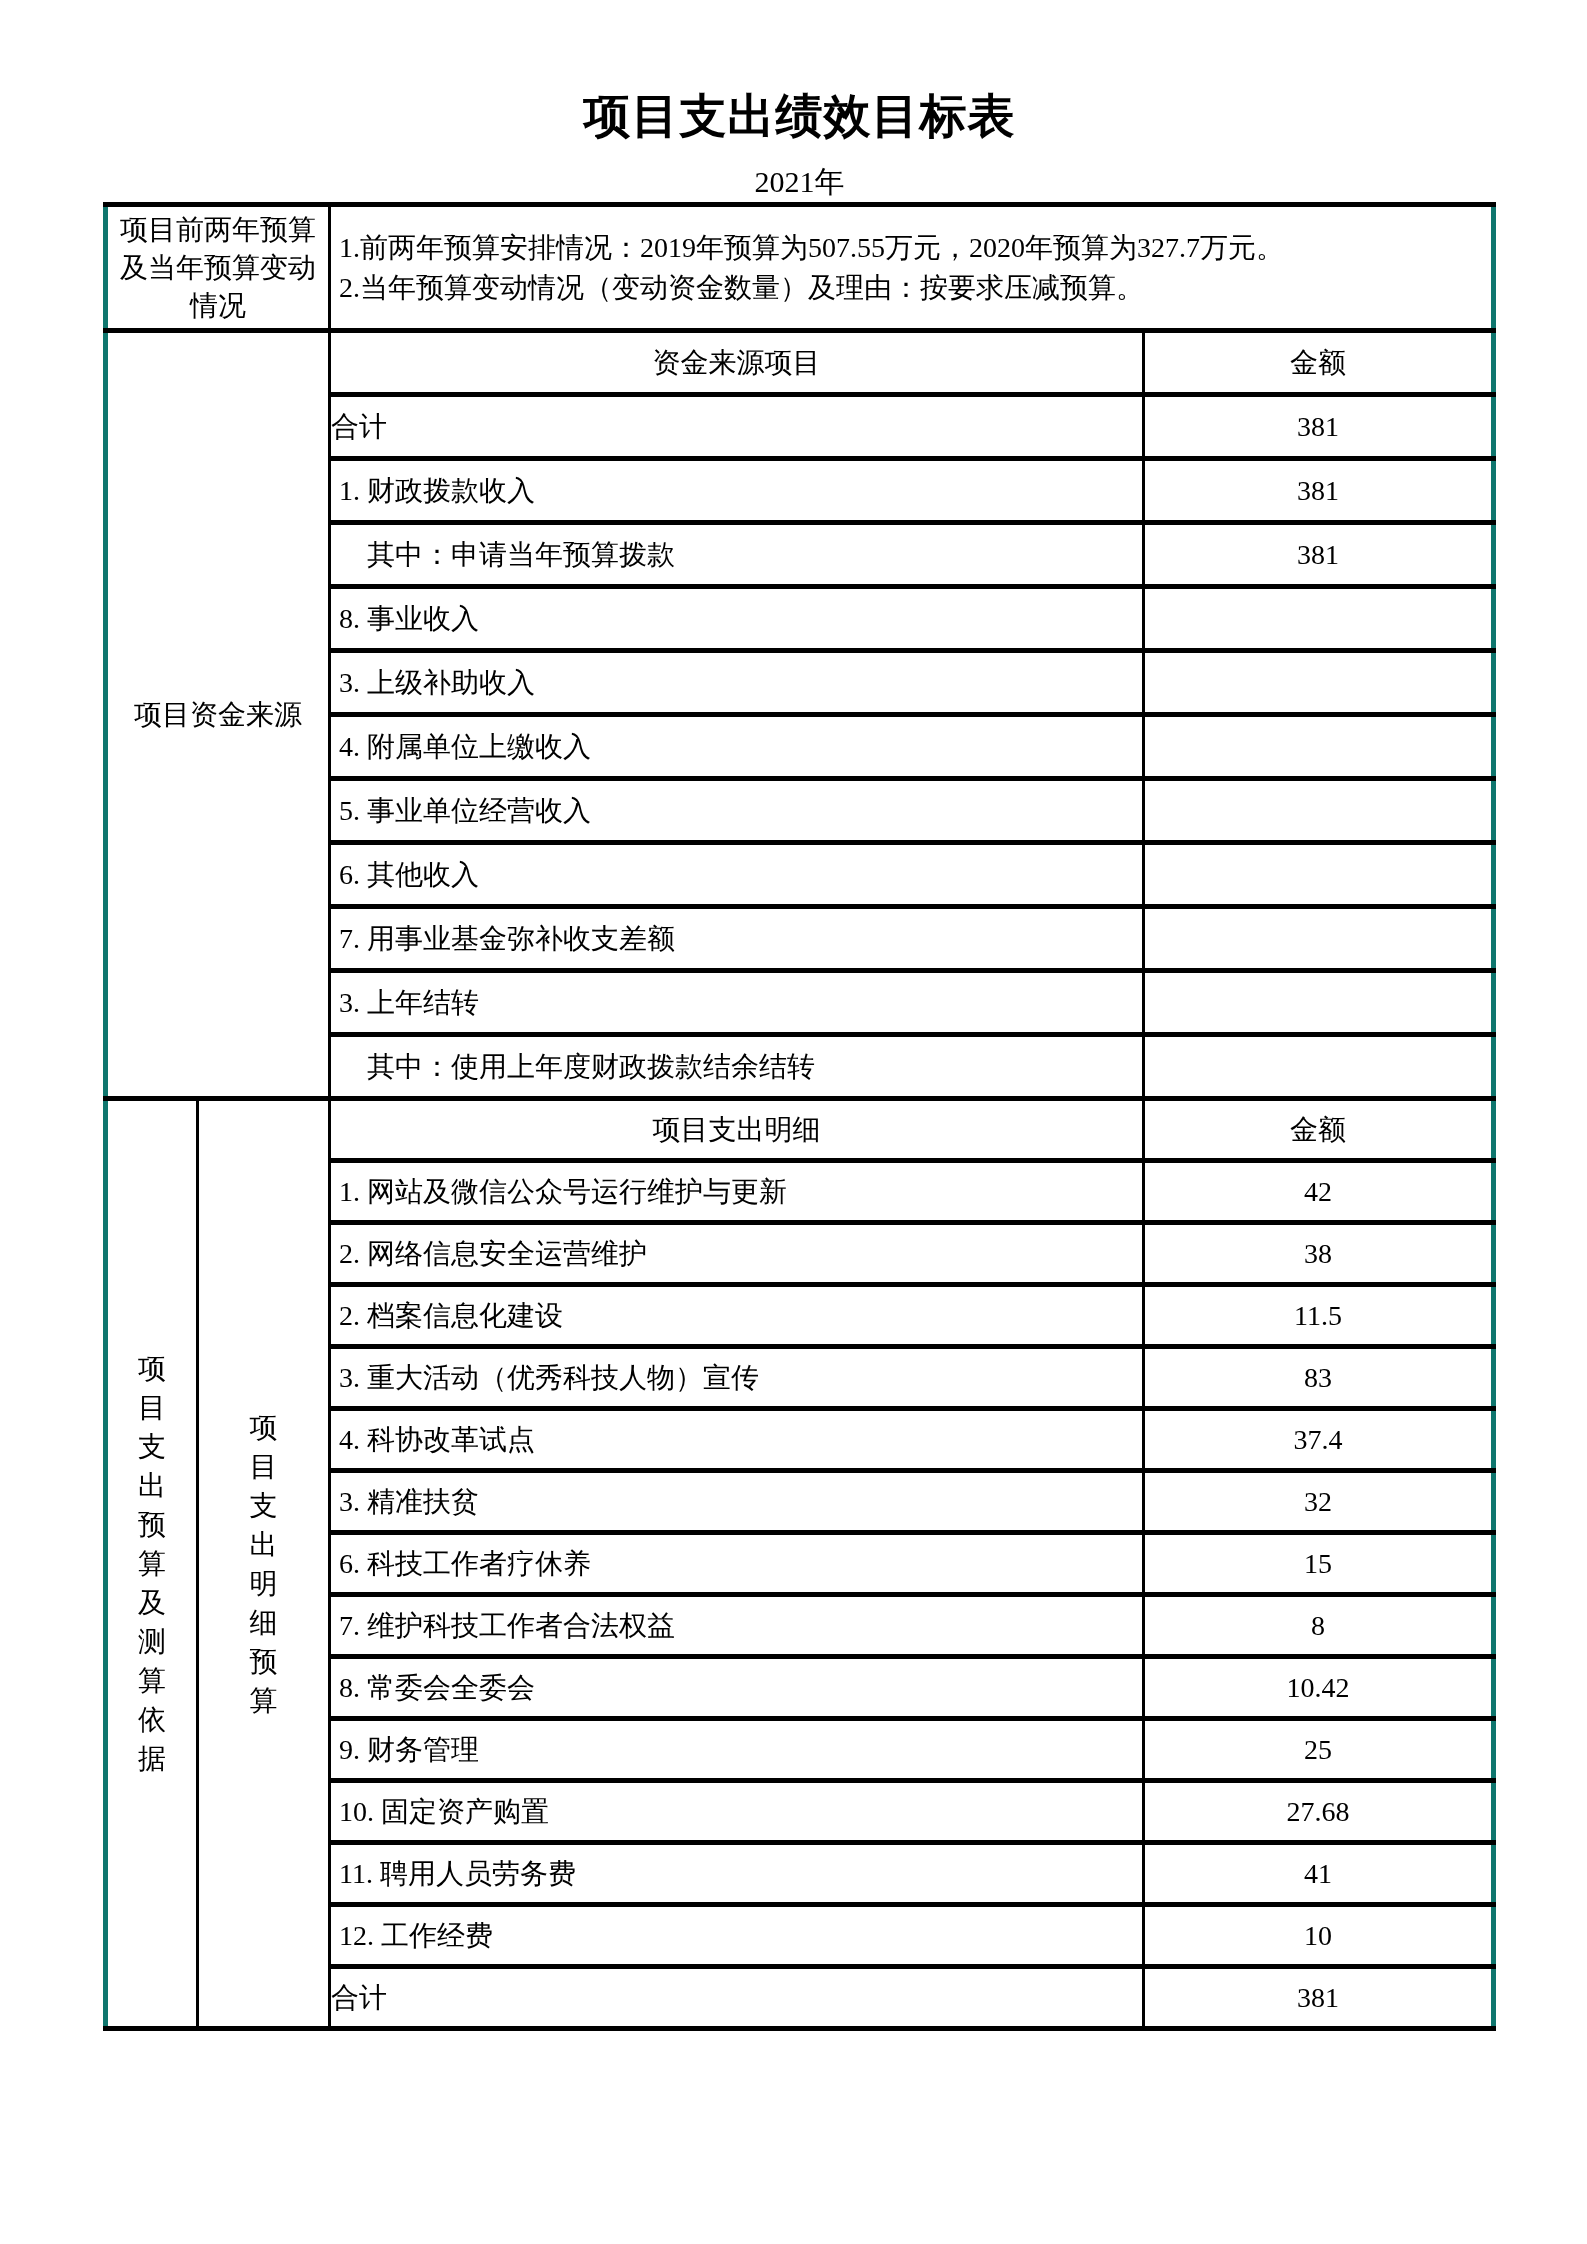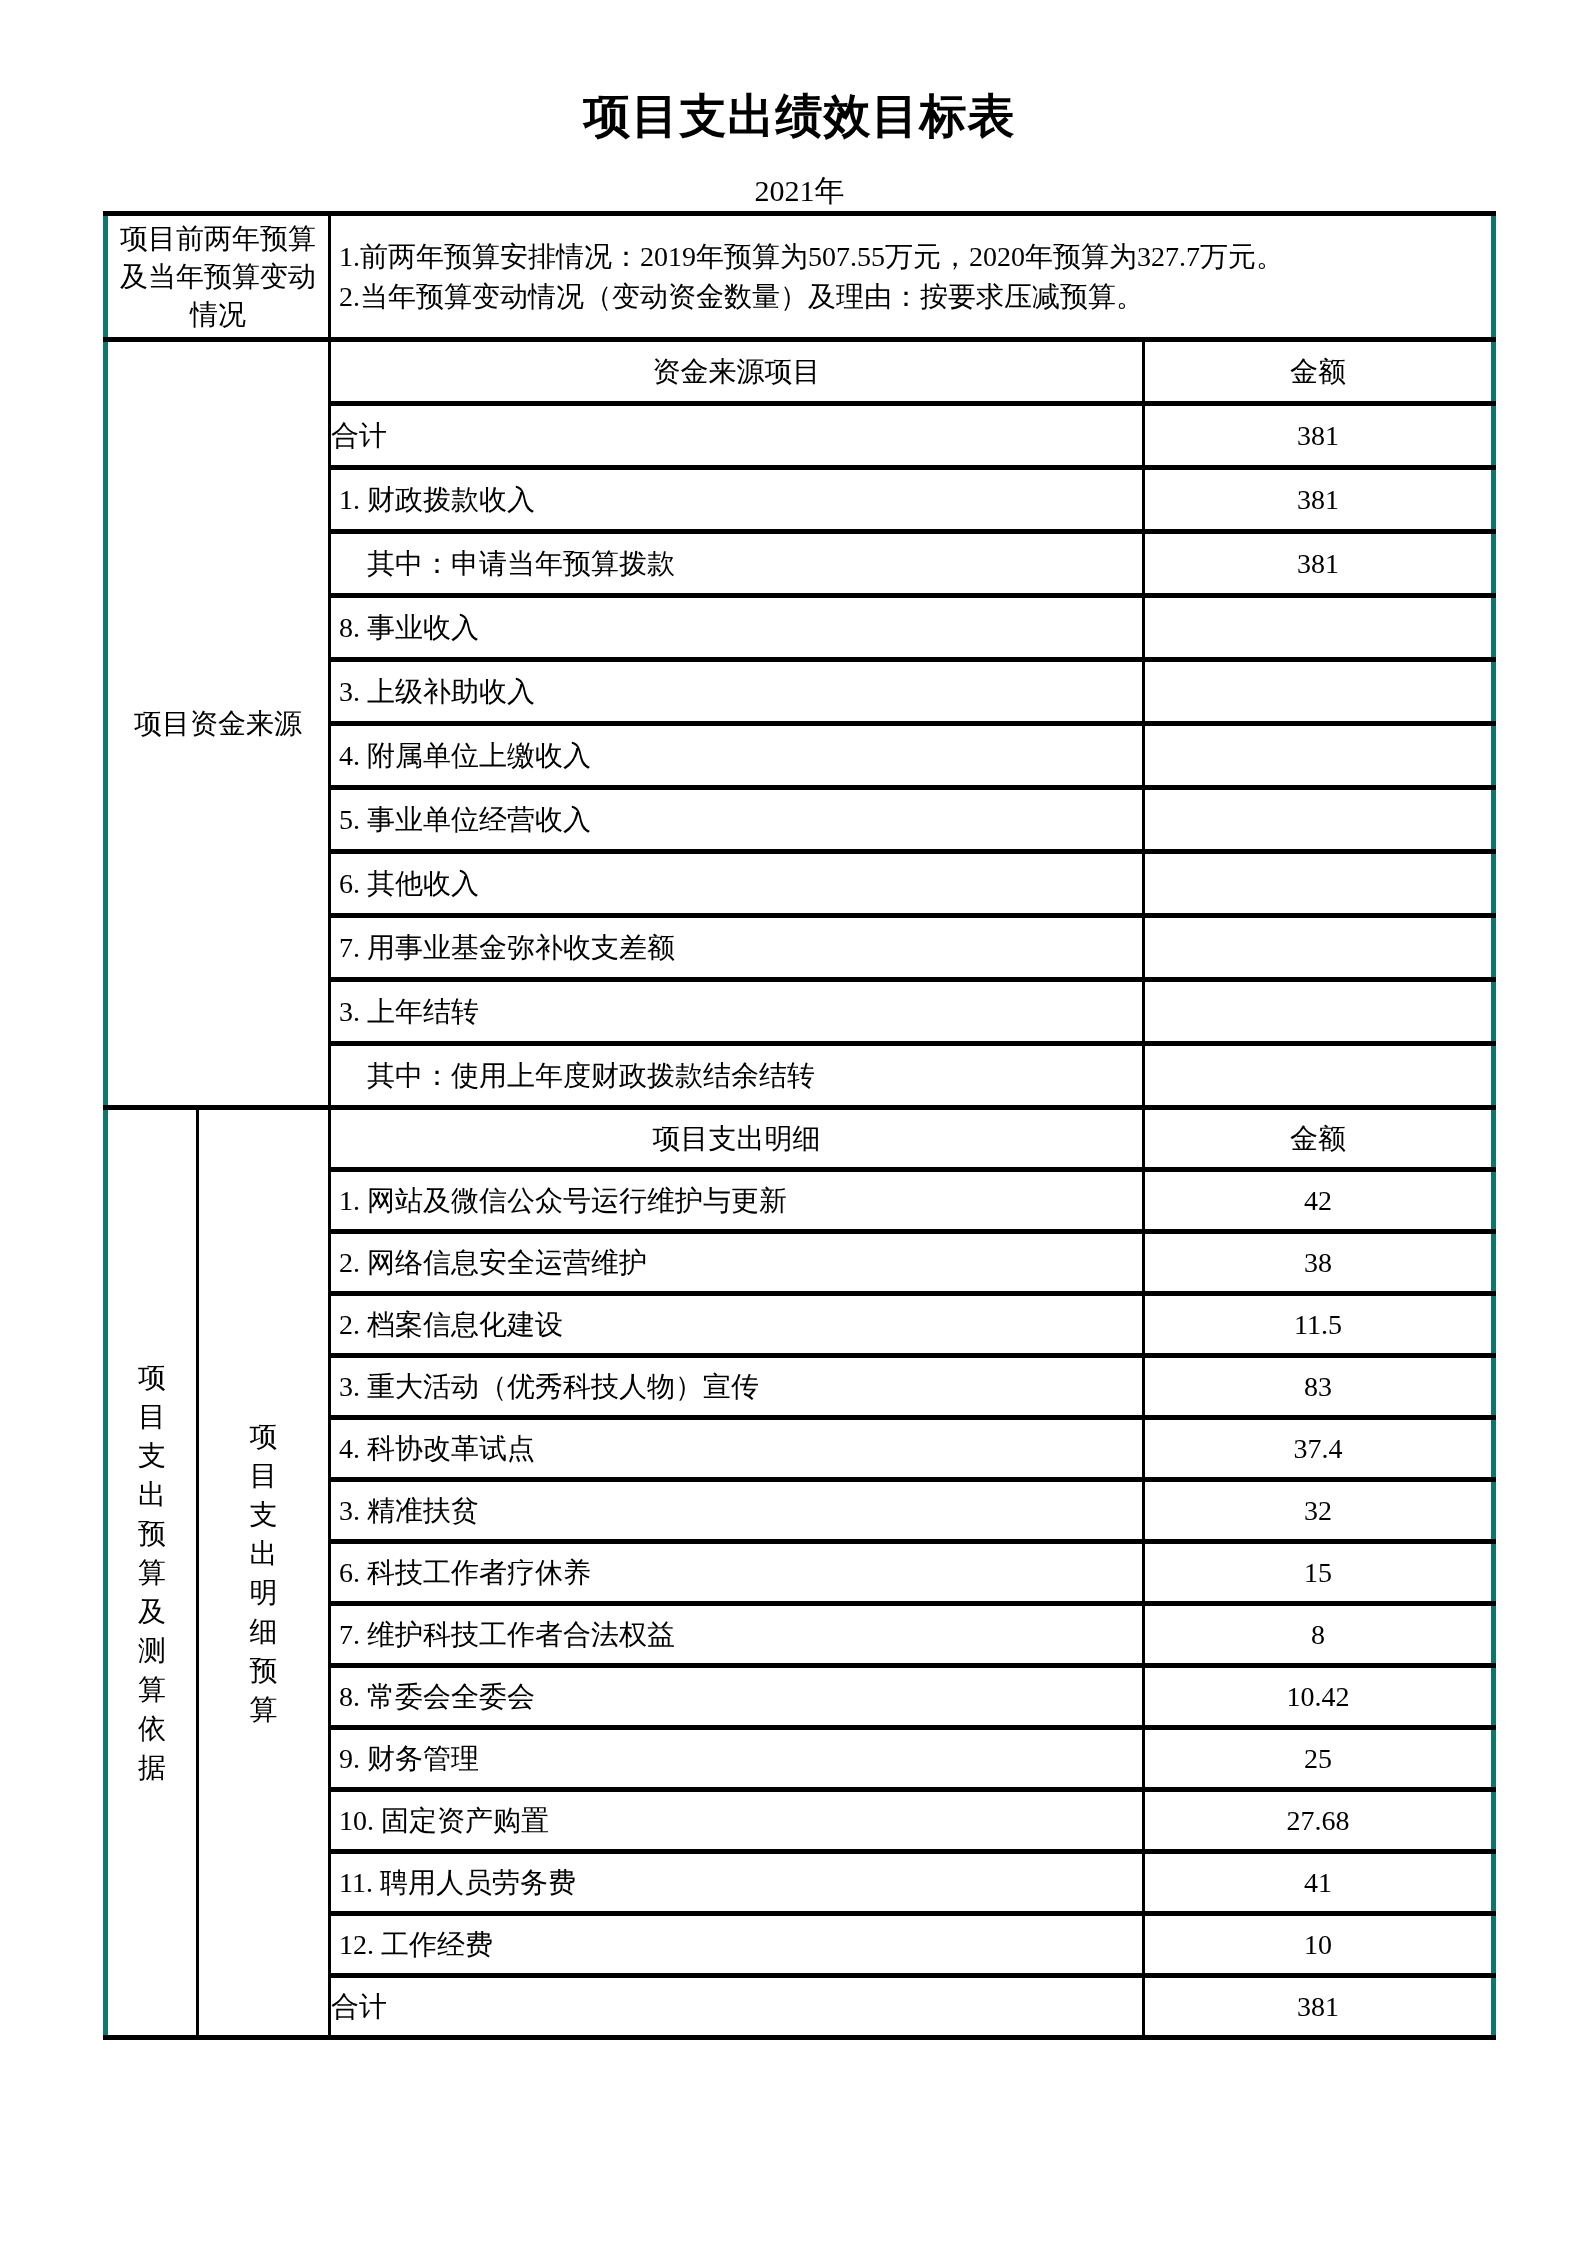--- a/index.html
+++ b/index.html
@@ -20,21 +20,21 @@
   .doc-title {
     margin: 0;
     padding-top: 90px;
     font-size: 47px;
     line-height: 52px;
     font-weight: bold;
     text-align: center;
     letter-spacing: 1px;
   }
   .doc-subtitle {
-    margin-top: 33px;
+    margin-top: 24px;
     font-size: 30px;
     line-height: 32px;
     text-align: center;
   }
   .meta-row {
     width: 1388px;
     margin: 26px auto 0 auto;
     display: flex;
     justify-content: space-between;
     align-items: flex-end;

